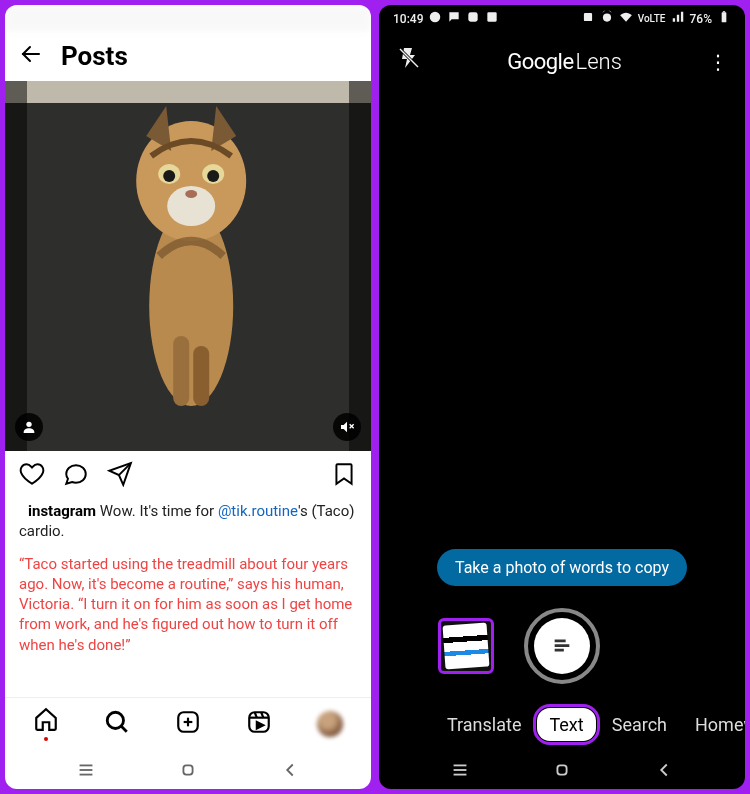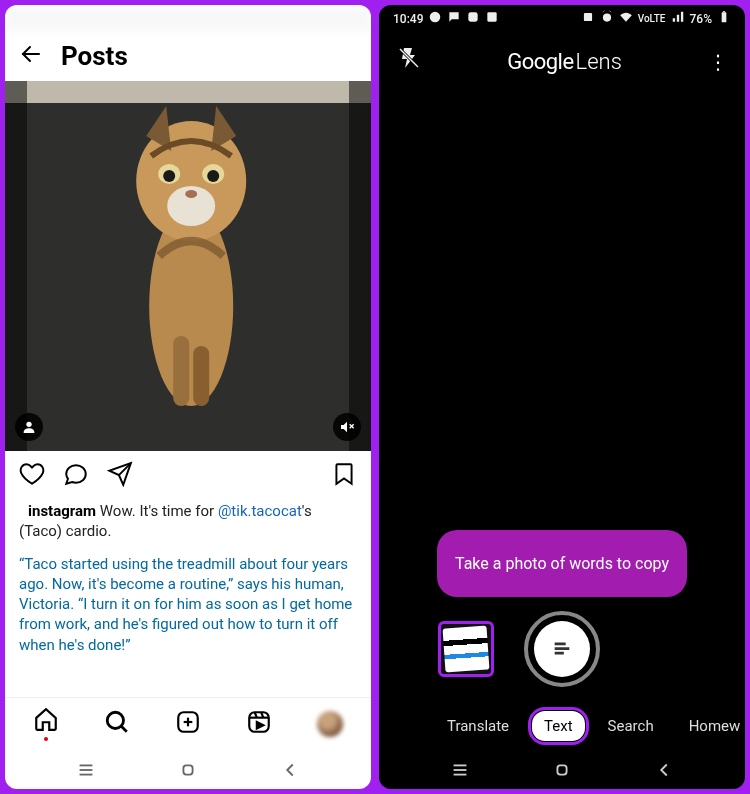--- a/index.html
+++ b/index.html
@@ -76,21 +76,21 @@
     padding: 10px 14px 6px;
     gap: 18px;
   }
   .left .actions .spacer { flex: 1; }
   .left .actions svg { width: 26px; height: 26px; stroke: #000; stroke-width: 1.8; fill: none; }
 
   .left .likes { padding: 0 14px; font-size: 15px; font-weight: 700; }
   .left .caption { padding: 4px 14px 0; font-size: 15px; line-height: 1.35; color: #222; }
   .left .caption .user { font-weight: 700; color: #000; padding-left: 9px; }
   .left .caption .mention { color: #1565c0; }
-  .left .quote { padding: 12px 14px 0; font-size: 15px; line-height: 1.35; color: #0369a1; }
+  .left .quote { padding: 12px 14px 0; font-size: 15px; line-height: 1.35; color: #ef4444; }
 
   .left .bottomnav {
     margin-top: auto;
     display: flex;
     justify-content: space-around;
     align-items: center;
     padding: 8px 6px;
     border-top: 1px solid #eee;
   }
   .left .bottomnav svg { width: 26px; height: 26px; }
@@ -128,25 +128,25 @@
   .right .lens-header .flash svg { width: 24px; height: 24px; }
   .right .lens-header .brand { font-size: 22px; font-weight: 400; display: flex; align-items: center; gap: 2px;}
   .right .lens-header .brand .g { letter-spacing: -0.5px; }
   .right .lens-header .brand .lens { font-weight: 300; margin-left: 0;}
   .right .lens-header .dots { font-size: 20px; letter-spacing: -1px; }
 
   .right .viewfinder { flex: 1; }
 
   .right .hint {
     align-self: center;
-    background: #a21caf;
+    background: #0369a1;
     border-radius: 20px;
-    padding: 24px 18px;
+    padding: 9px 18px;
     font-size: 16px;
-    margin-bottom: 14px;
+    margin-bottom: 22px;
   }
 
   .right .controls {
     display: flex; align-items: center; justify-content: center;
     gap: 30px;
     padding: 0 0 20px;
     position: relative;
   }
   .right .gallery {
     width: 56px; height: 56px;
@@ -170,23 +170,23 @@
     display: flex; align-items: center; justify-content: center;
   }
   .right .shutter .inner {
     width: 56px; height: 56px; background: #fff; border-radius: 50%;
     display: flex; align-items: center; justify-content: center;
   }
   .right .shutter svg { width: 22px; height: 22px; }
   .right .ghost { width: 56px; }
 
   .right .modes {
-    display: flex; gap: 11px; align-items: center;
+    display: flex; gap: 4px; align-items: center;
     padding: 4px 0 8px 56px;
-    font-size: 15px;
+    font-size: 18px;
     overflow: hidden; white-space: nowrap;
   }
   .right .modes .mode { color: #ddd; padding: 6px 12px; }
   .right .modes .mode.active {
     background: #fff; color: #000; border-radius: 13px;
     outline: 3px solid #a020f0; outline-offset: 1px;
   }
 </style>
 </head>
 <body>
@@ -251,21 +251,21 @@
           <polygon points="22 2 15 22 11 13 2 9 22 2"></polygon>
         </svg></span>
     <span class="spacer"></span>
     <span><svg viewBox="0 0 24 24">
           <path d="M19 21l-7-5-7 5V4a1 1 0 011-1h12a1 1 0 011 1z"></path>
         </svg></span>
   </div>
 
 
   <div class="caption">
-    <span class="user">instagram</span><span> Wow. It's time for </span><span class="mention">@tik.tacocat</span><span>'s (Taco) cardio.</span>
+    <span class="user">instagram</span><span> Wow. It's time for </span><span class="mention">@tik.routine</span><span>'s (Taco) cardio.</span>
   </div>
 
   <div class="quote">“Taco started using the treadmill about four years ago. Now, it's become a routine,” says his human, Victoria. “I turn it on for him as soon as I get home from work, and he's figured out how to turn it off when he's done!”</div>
 
   <div class="bottomnav">
     <span class="home-dot"><svg viewBox="0 0 24 24" fill="none" stroke="#000" stroke-width="2">
           <path d="M3 11l9-8 9 8v10a1 1 0 01-1 1h-5v-7h-6v7H4a1 1 0 01-1-1z"></path>
         </svg></span>
     <span><svg viewBox="0 0 24 24" fill="none" stroke="#000" stroke-width="2.6">
           <circle cx="10.5" cy="10.5" r="7.5"></circle>

